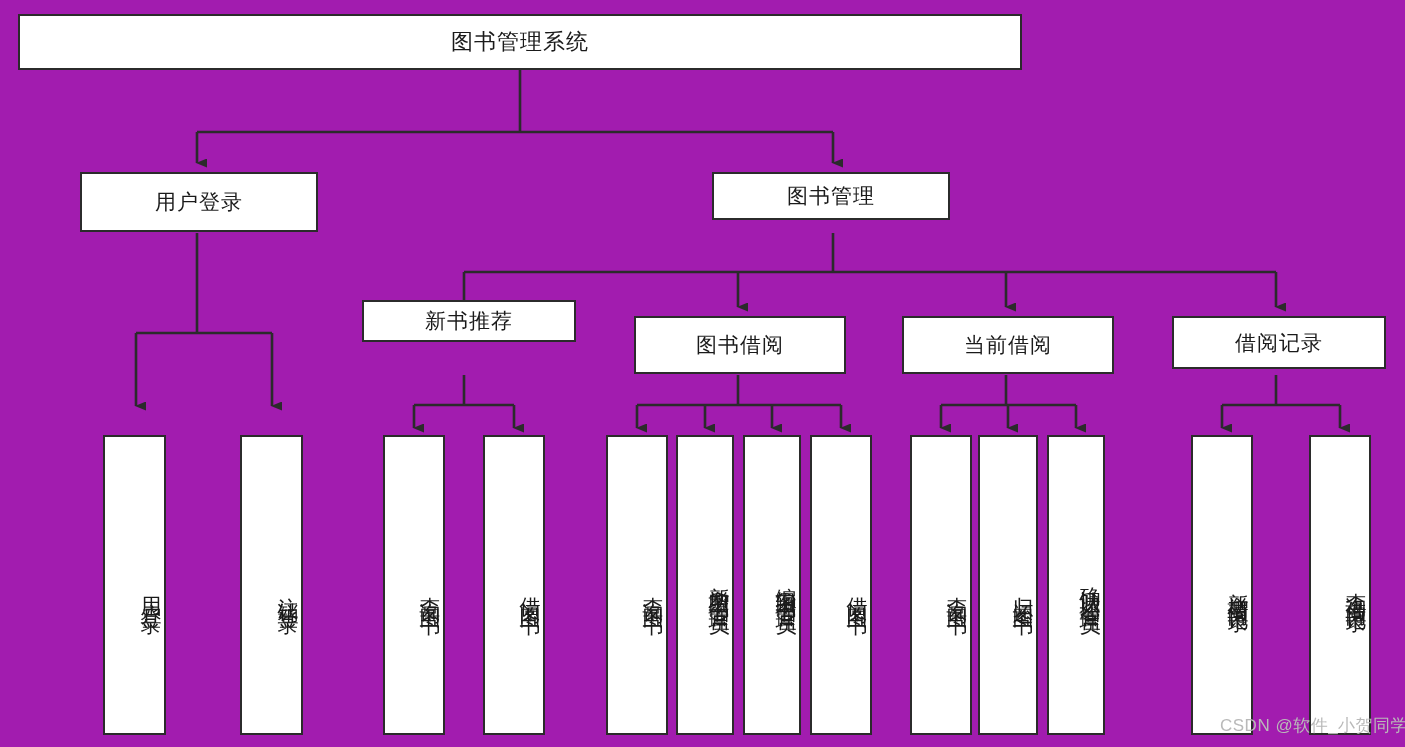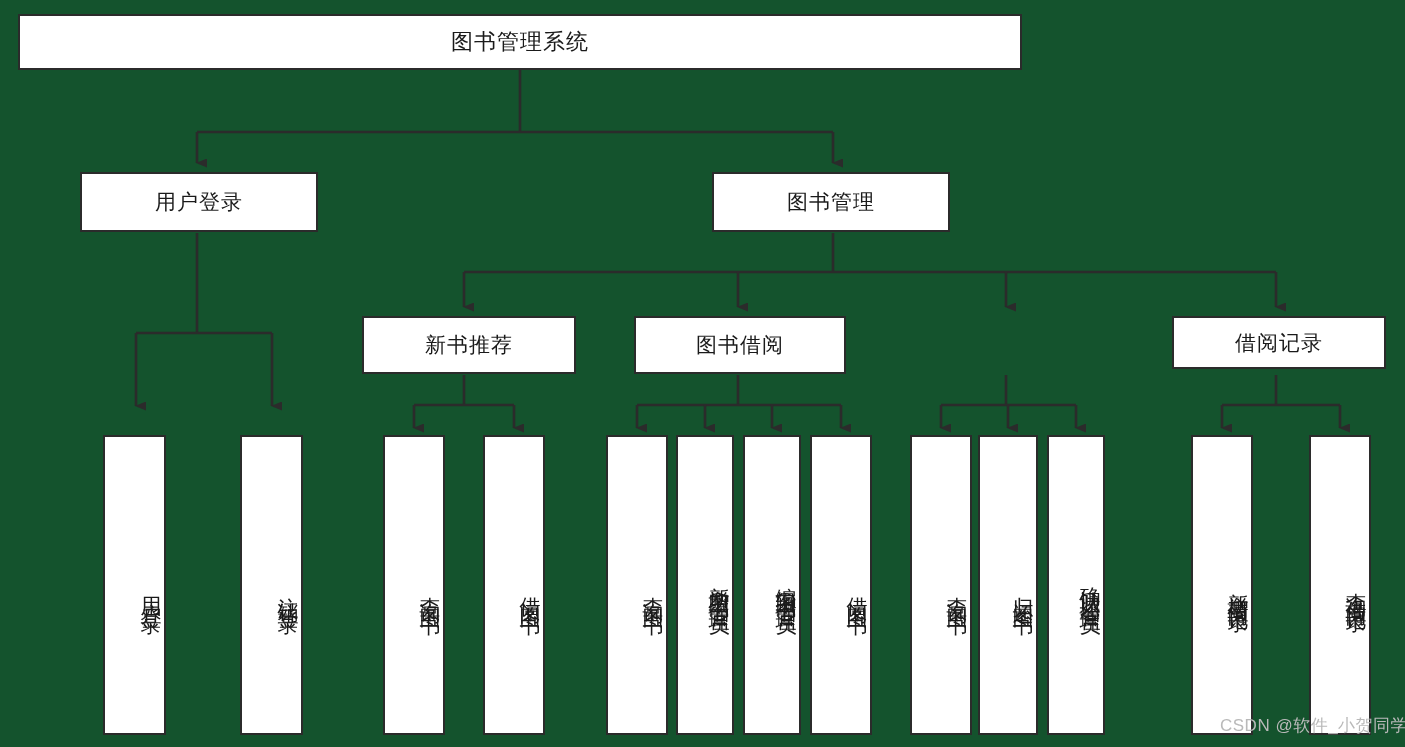--- a/index.html
+++ b/index.html
@@ -8,21 +8,21 @@
     padding: 0;
     background: #ffffff;
   }
   body {
     font-family: "Liberation Sans", "DejaVu Sans", sans-serif;
   }
   #diagram-root {
     position: relative;
     width: 1405px;
     height: 747px;
-    background: #14532d;
+    background: #a21caf;
     overflow: hidden;
   }
   #edges-layer {
     position: absolute;
     left: 0;
     top: 0;
     width: 1405px;
     height: 747px;
     pointer-events: none;
   }
@@ -127,30 +127,33 @@
     </g>
   </svg>
 
   <div class="node horizontal root" style="left:18px; top:14px; width:1004px; height:56px;">
     <span>图书管理系统</span>
   </div>
 
   <div class="node horizontal" style="left:80px; top:172px; width:238px; height:60px;">
     <span>用户登录</span>
   </div>
-  <div class="node horizontal" style="left:712px; top:172px; width:238px; height:60px;">
+  <div class="node horizontal" style="left:712px; top:172px; width:238px; height:48px;">
     <span>图书管理</span>
   </div>
 
-  <div class="node horizontal" style="left:362px; top:316px; width:214px; height:58px;">
+  <div class="node horizontal" style="left:362px; top:300px; width:214px; height:42px;">
     <span>新书推荐</span>
   </div>
   <div class="node horizontal" style="left:634px; top:316px; width:212px; height:58px;text-align:center;">
     <span>图书借阅</span>
   </div>
+  <div class="node horizontal" style="left:902px; top:316px; width:212px; height:58px;">
+    <span>当前借阅</span>
+  </div>
   <div class="node horizontal" style="left:1172px; top:316px; width:214px; height:53px;">
     <span>借阅记录</span>
   </div>
 
   <div class="node vertical" style="left:103px; top:435px; width:63px; height:300px;">
     <span>用户登录</span>
   </div>
   <div class="node vertical" style="left:240px; top:435px; width:63px; height:300px;">
     <span>注销登录</span>
   </div>

